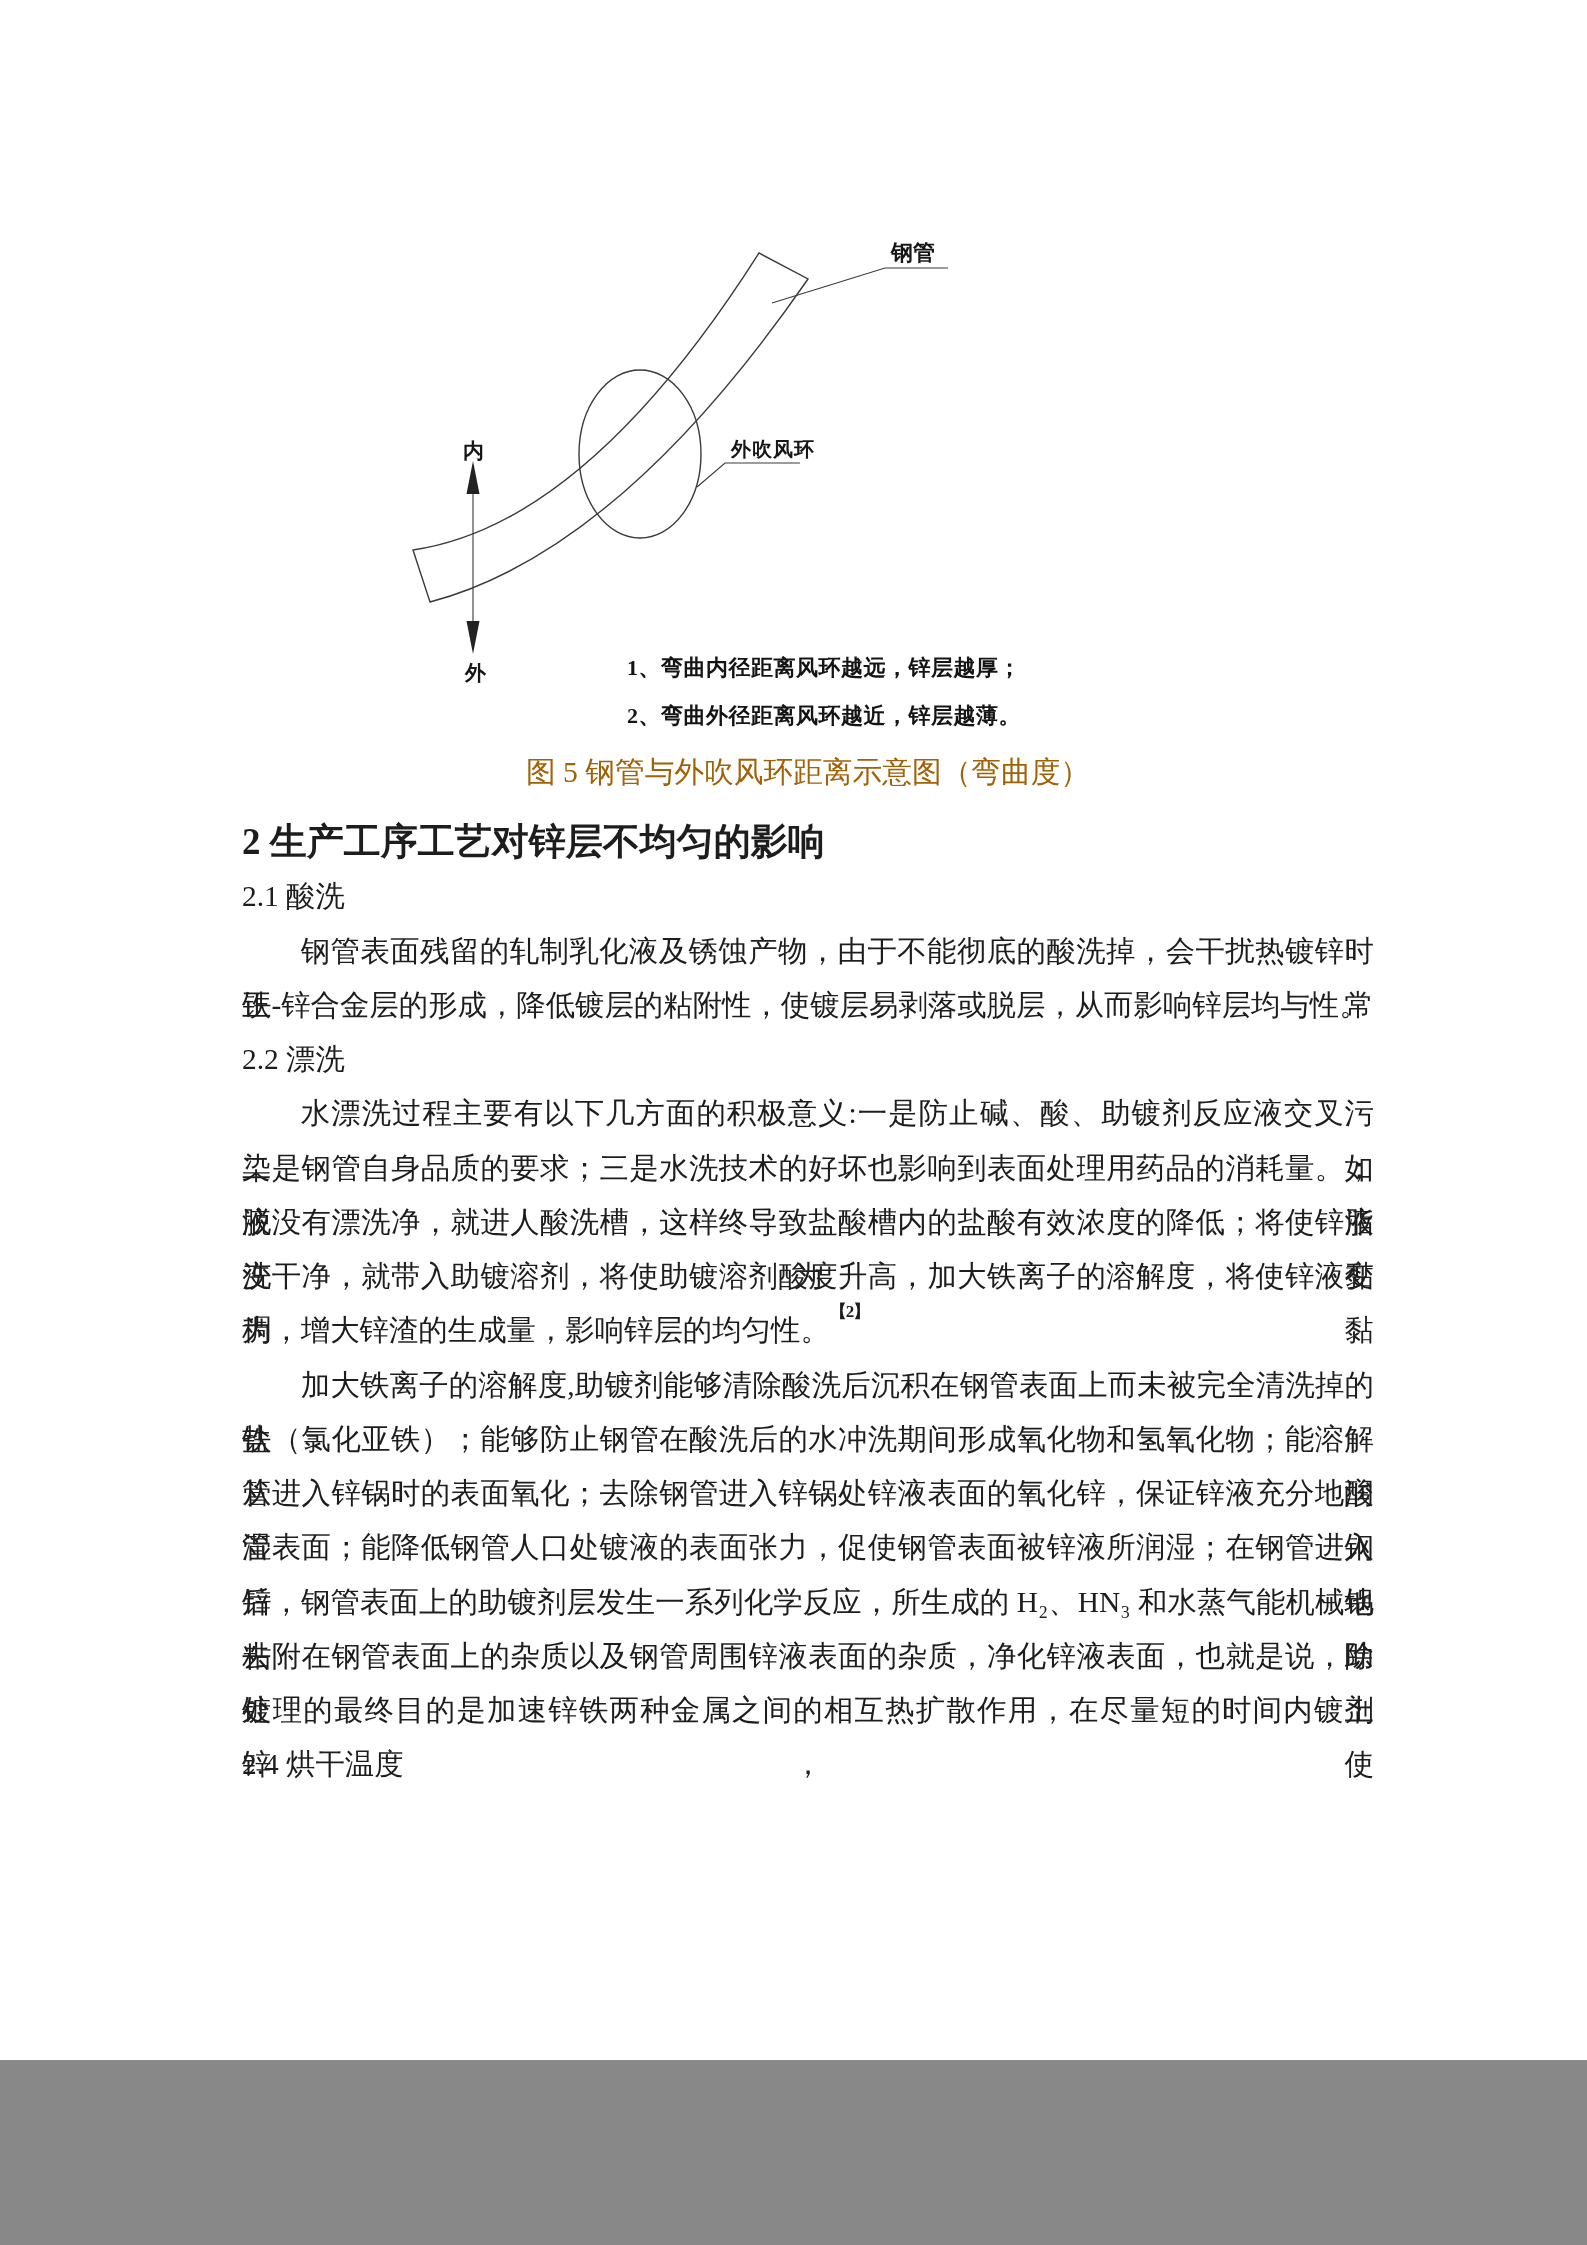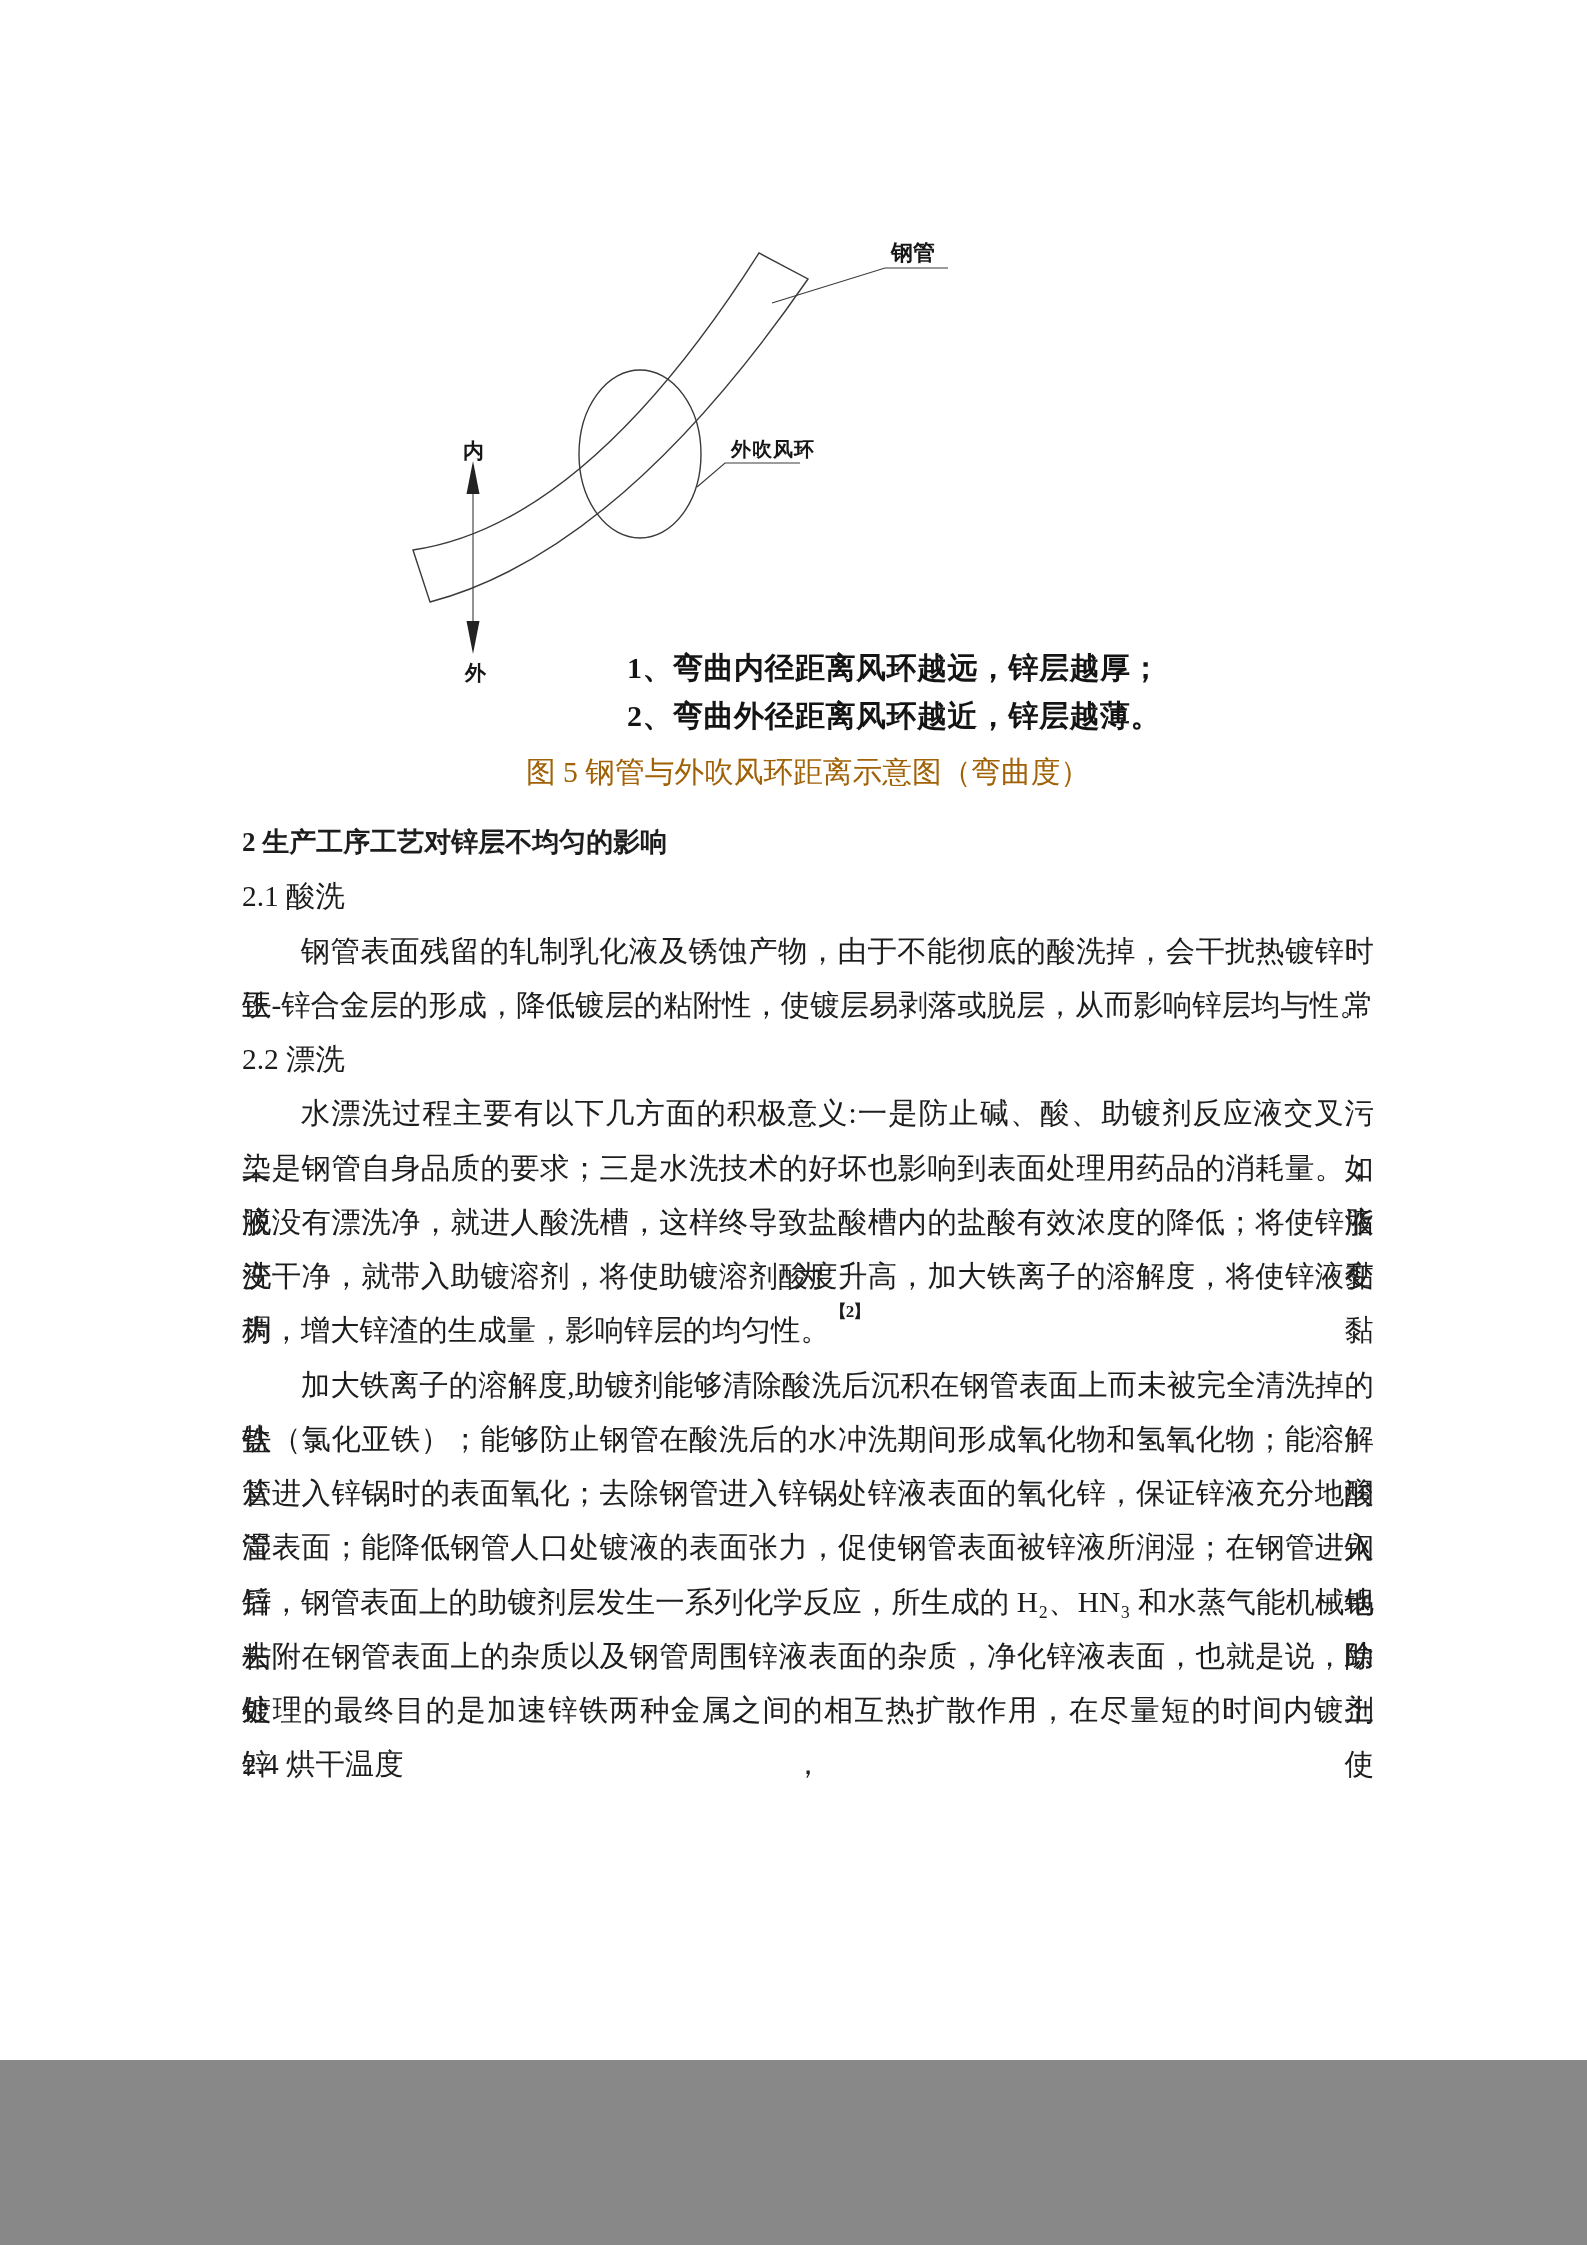--- a/index.html
+++ b/index.html
@@ -19,37 +19,37 @@
   }
   .fig-svg polyline,.fig-svg line{stroke-width:1.1;}
   .fig-svg polygon{fill:#222;stroke:none;}
   .fig-svg text{
     fill:#161616;
     font-family:"Liberation Serif","DejaVu Serif",serif;
     font-weight:700;
   }
   .fig-note{
     position:absolute;left:627px;width:520px;height:48px;line-height:48px;
-    font-size:30px;font-weight:700;letter-spacing:.5px;
+    font-size:22px;font-weight:700;letter-spacing:.5px;
     color:#141414;white-space:nowrap;
   }
   .fig-caption{
     position:absolute;left:242px;top:745px;width:1132px;height:54px;
     line-height:54px;text-align:center;font-size:29.7px;color:#a16207;
     white-space:nowrap;
   }
   
   .body-block{position:absolute;left:242px;top:815px;width:1132px;}
   .ln{
     height:54.25px;line-height:54.25px;width:1132px;
     font-size:29.4px;color:#1d1d1d;
   }
   .ln.just{text-align:justify;text-align-last:justify;}
   .ln.ind{text-indent:58.8px;}
-  .ln.h{font-weight:700;font-size:27px;white-space:nowrap;}
+  .ln.h{font-weight:700;font-size:37px;white-space:nowrap;}
   .ln.sub{white-space:nowrap;}
   .ln sup{
     display:inline-block;font-size:17px;font-weight:700;
     position:relative;top:-12px;line-height:0;letter-spacing:-1px;
   }
 </style>
 </head>
 <body>
 
 <div class="page">

